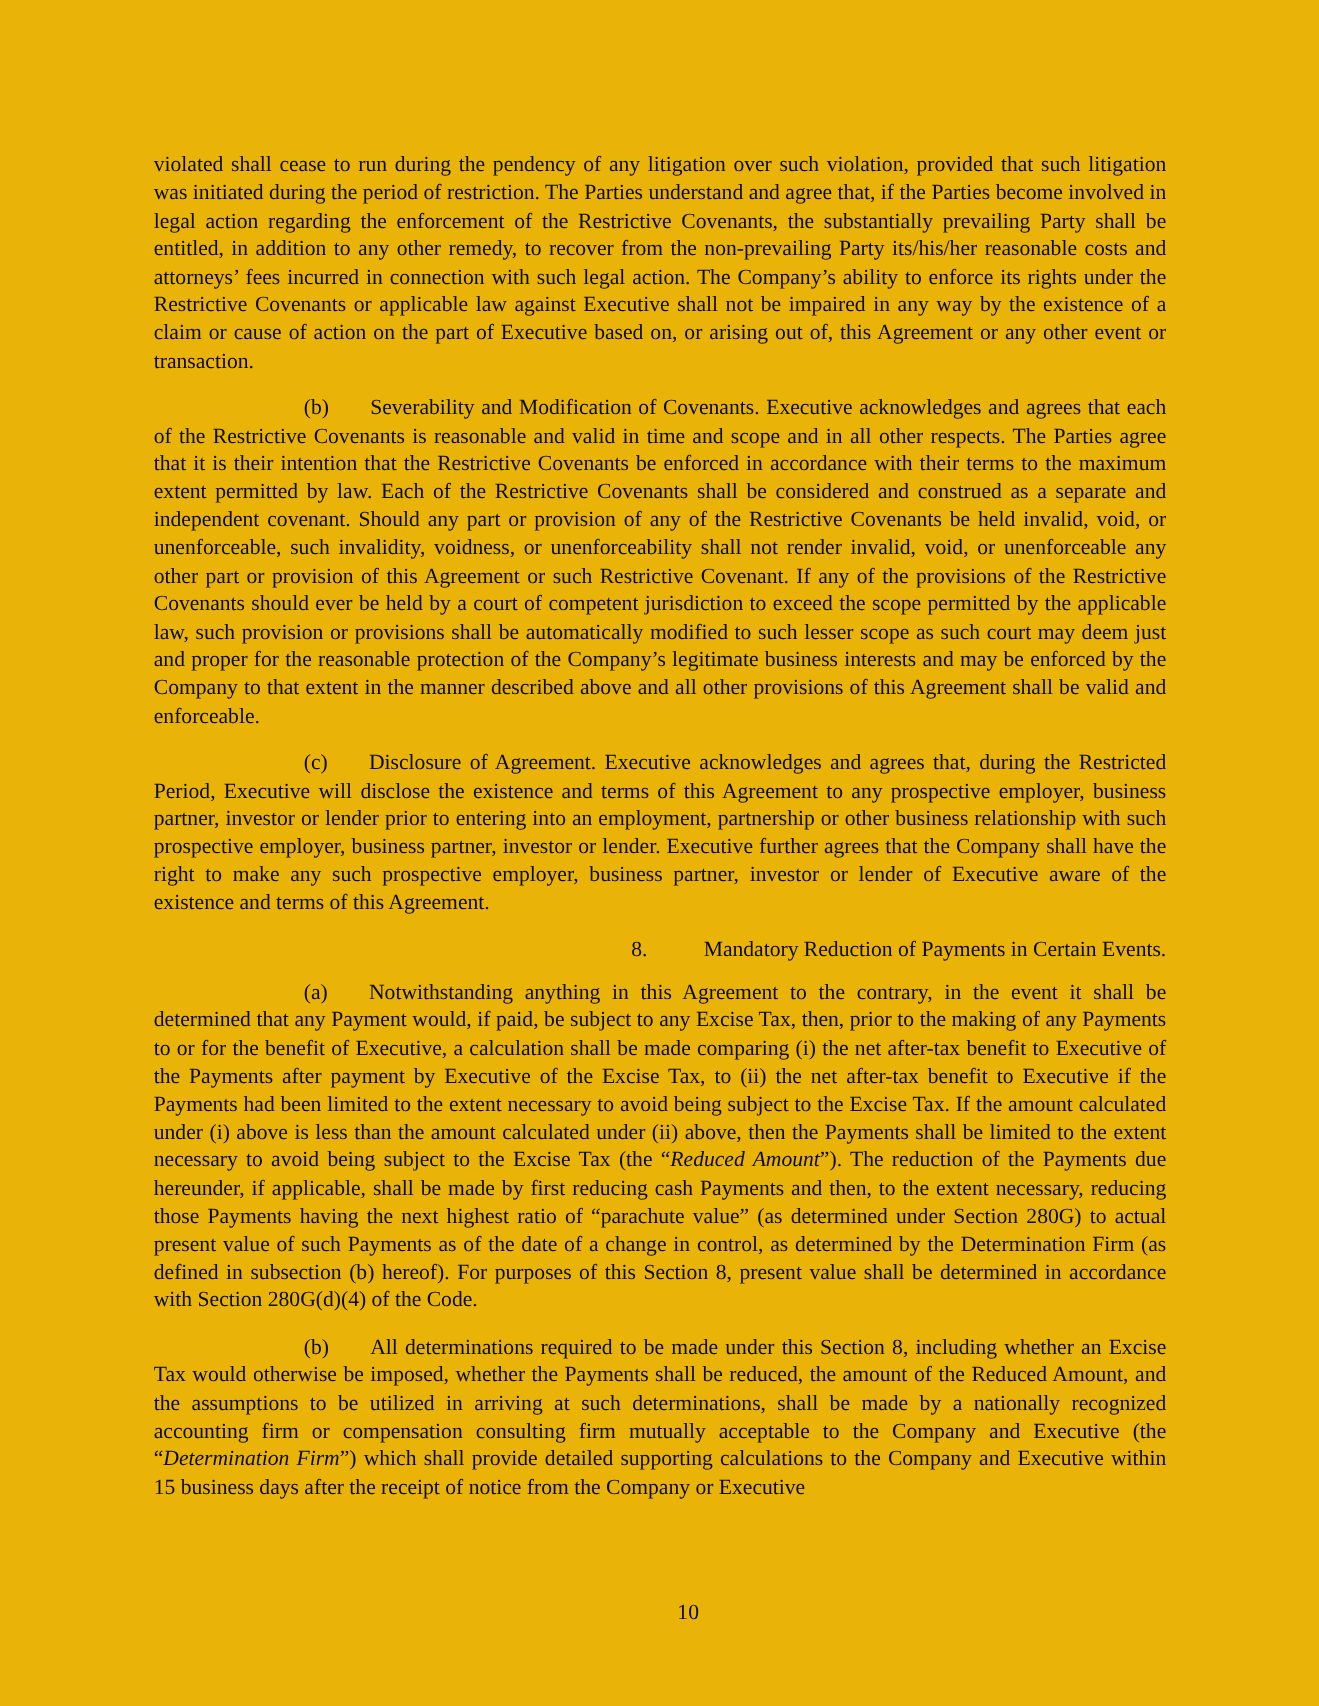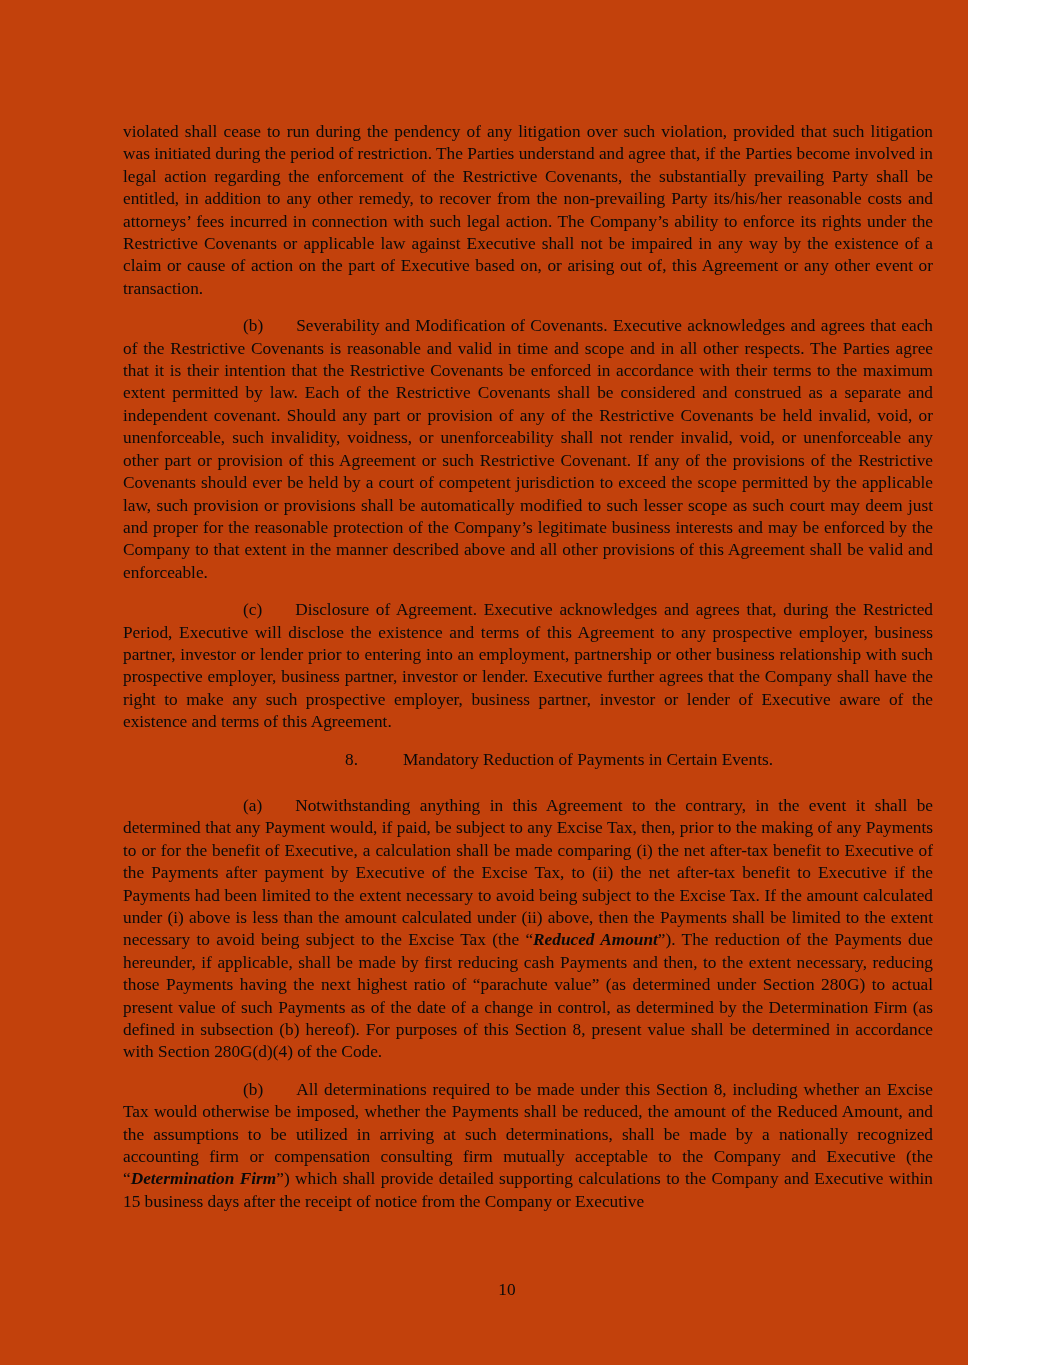--- a/index.html
+++ b/index.html
@@ -2,23 +2,23 @@
 <html><head>
 <meta charset="utf-8">
 <style>
   html, body {
     margin: 0;
     padding: 0;
     background: #ffffff;
   }
   .page {
     position: relative;
-    width: 968px;
+    width: 1055px;
     height: 1365px;
-    background: #c2410c;
+    background: #eab308;
     overflow: hidden;
     font-family: "Liberation Serif", serif;
     font-size: 17.3px;
     line-height: 22.4px;
     color: #0a0a0a;
   }
   .text-block {
     position: absolute;
     top: 121px;
     left: 123px;
@@ -29,35 +29,35 @@
     text-align: justify;
   }
   .para.no-indent {
     text-indent: 0;
   }
   .para.indent-sub {
     text-indent: 120px;
   }
   .para.sec-head {
     text-indent: 62px;
-    text-align: center;
-    margin-bottom: 24px;
+    text-align: right;
+    margin-bottom: 12px;
   }
   .tab-sub {
     display: inline-block;
     width: 33px;
   }
   .tab-sec {
     display: inline-block;
     width: 45px;
   }
   .u {
   }
   .term {
-    font-weight: bold;
+    font-weight: normal;
     font-style: italic;
   }
   .page-number {
     position: absolute;
     left: 0;
     right: 0;
     top: 1279px;
     text-align: center;
     font-family: "Liberation Serif", serif;
     font-size: 17.3px;

